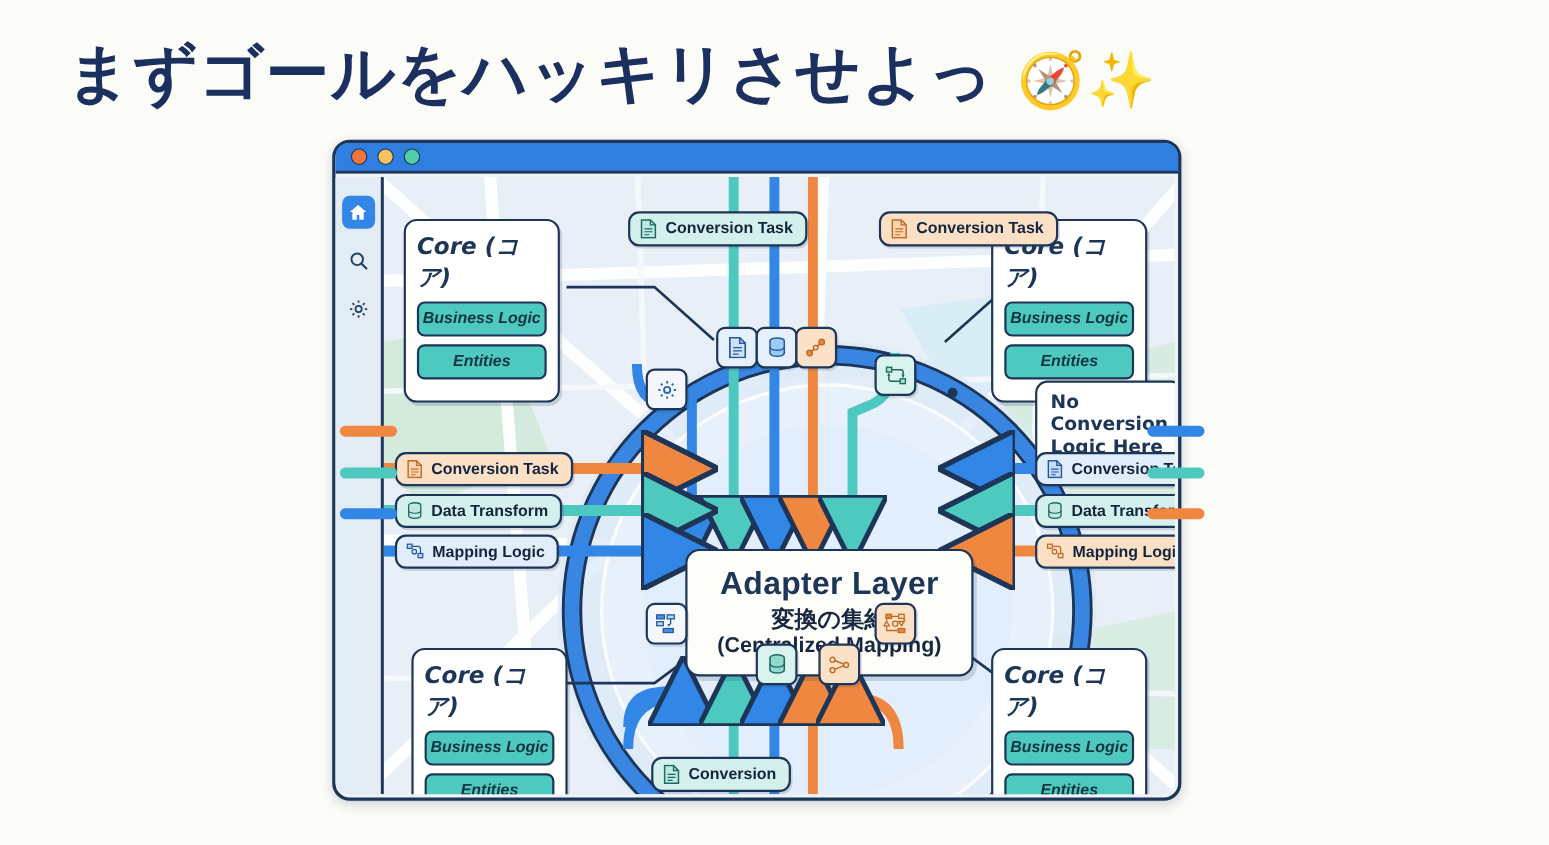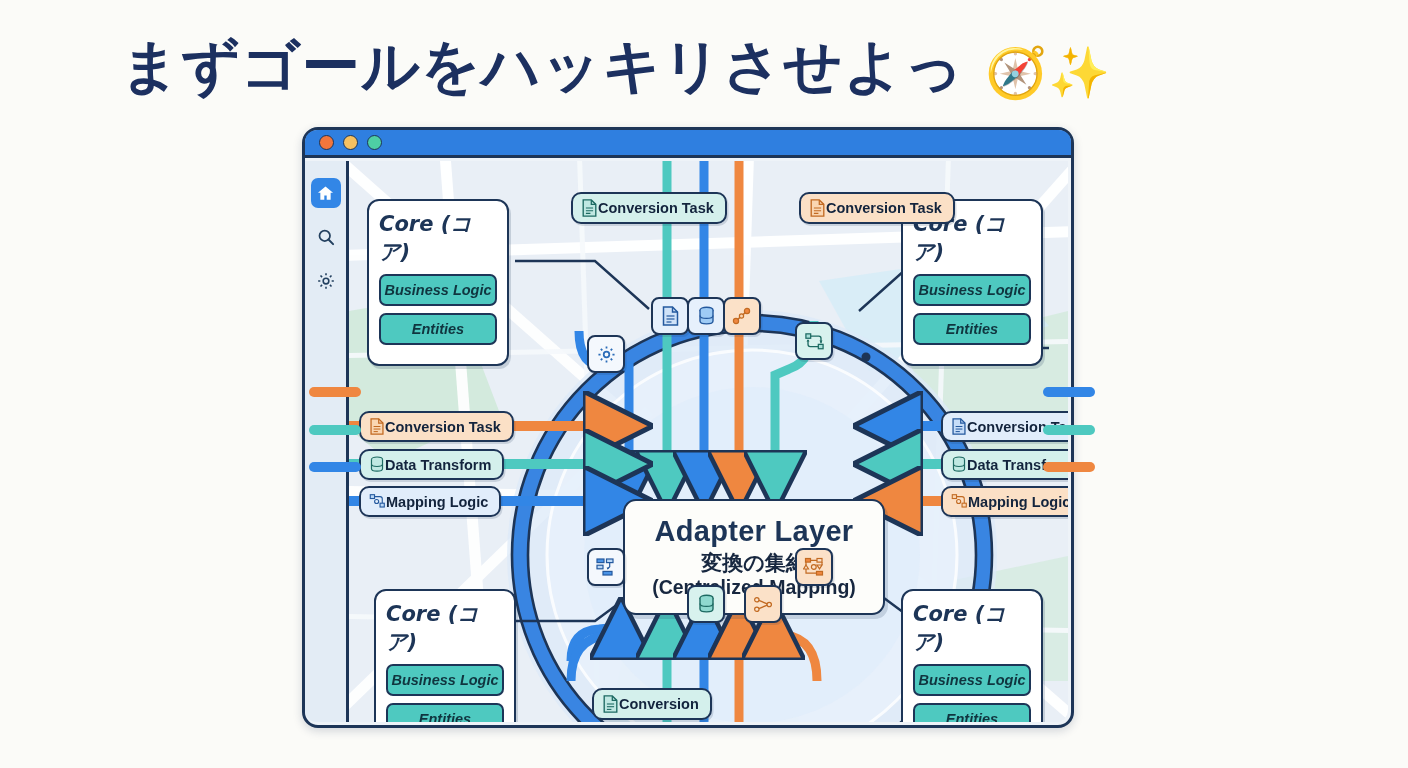--- a/index.html
+++ b/index.html
@@ -5,21 +5,21 @@
   html,body{margin:0;padding:0;}
   body{
     width:1408px;height:768px;overflow:hidden;
     background:#fbfbf8;
     font-family:"Liberation Sans","DejaVu Sans",sans-serif;
     position:relative;
   }
   
   #title{
     position:absolute;left:0;top:28px;width:1112px;
-    text-align:right;
+    text-align:center;
     font-size:58px;font-weight:700;color:#1c3060;
     letter-spacing:1px;white-space:nowrap;
     font-family:"DejaVu Sans",sans-serif;
   }
   #title .emoji{font-size:50px;vertical-align:-4px;}
   
   #window{
     position:absolute;left:302px;top:127px;width:766px;height:595px;
     border:3px solid #1d3557;border-radius:16px;
     background:#eef3f8;overflow:visible;
@@ -62,21 +62,21 @@
   }
   .core-title{font-size:21px;font-weight:700;color:#1d3557;margin-bottom:8px;text-align:left;
     font-family:"DejaVu Sans",sans-serif;}
   .core-chip{
     background:#4ec9c0;border:2px solid #1d3557;border-radius:7px;
     color:#10353f;font-size:14.5px;font-weight:700;text-align:center;
     padding:6px 0;margin-bottom:7px;
   }
   .core-chip:last-child{margin-bottom:8px;}
   .pill{
-    position:absolute;display:flex;align-items:center;
+    position:absolute;display:flex;align-items:center;gap:7px;
     border:2.2px solid #1d3557;border-radius:10px;
     padding:5px 11px 5px 8px;box-sizing:border-box;
     font-size:14.5px;font-weight:700;color:#13243d;white-space:nowrap;
     box-shadow:1.5px 2px 0 rgba(29,53,87,.16);
     z-index:7;
   }
   .pill.teal{background:#d4f0ec;}
   .pill.orange{background:#fbe0c6;}
   .pill.blue{background:#e1edfb;}
   .pill .gl{flex:0 0 auto;display:flex;}
@@ -248,20 +248,24 @@
       <div class="core-title">Core (コア)</div>
       <div class="core-chip">Business Logic</div>
       <div class="core-chip">Entities</div>
     </div>
     <div class="core" style="left:552px;top:428px;">
       <div class="core-title">Core (コア)</div>
       <div class="core-chip">Business Logic</div>
       <div class="core-chip">Entities</div>
     </div>
 
+    <div id="note" style="left:592px;top:185px;">
+      <div>No Conversion</div>
+      <div>Logic Here</div>
+    </div>
 
     <div id="center">
       <div class="l1">Adapter Layer</div>
       <div class="l2">変換の集約</div>
       <div class="l3">(Centralized Mapping)</div>
     </div>
 
     <div class="pill teal" style="left:222px;top:31px;">
       <span class="gl">
         <svg width="17" height="18" viewBox="0 0 18 20">

